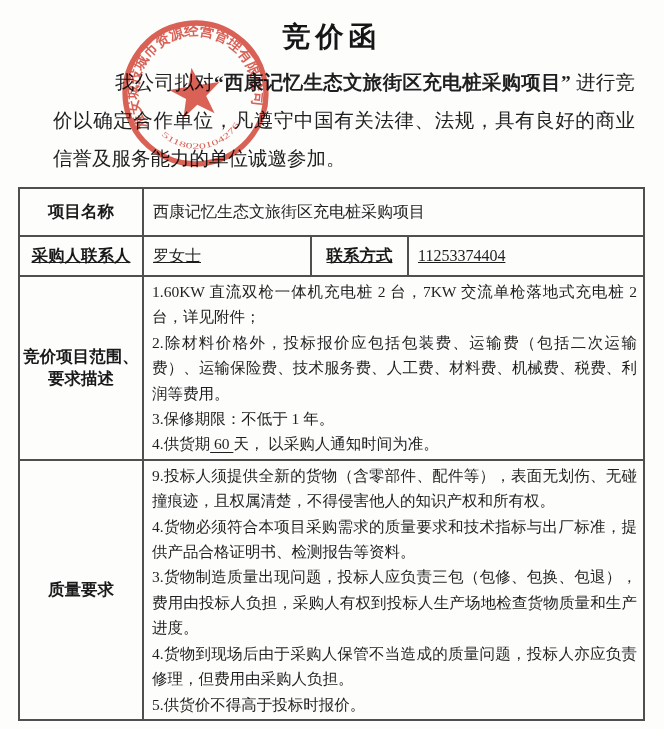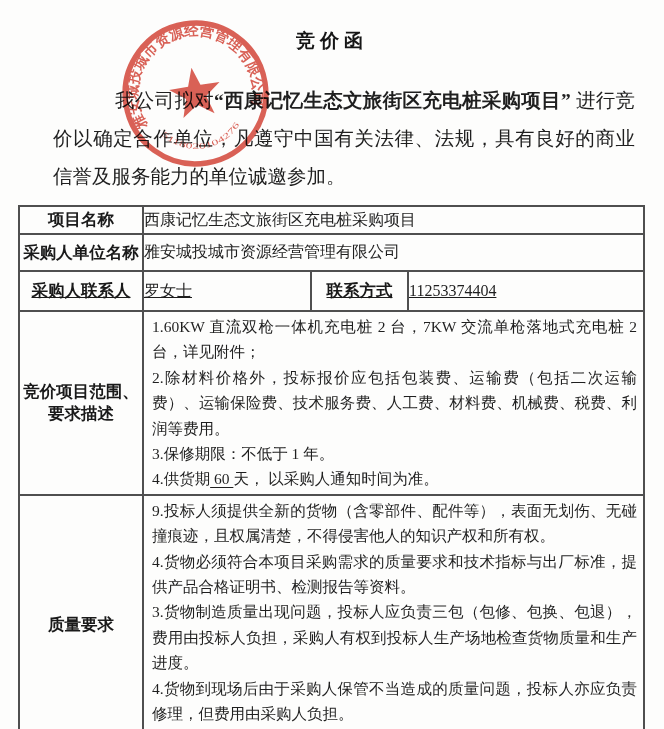--- a/index.html
+++ b/index.html
@@ -10,25 +10,25 @@
   .page {
     position: relative;
     width: 664px;
     height: 729px;
     background: #fdfdfc;
     font-family: "Liberation Serif", serif;
     color: #1b1b1b;
     overflow: hidden;
   }
   .doc-title {
-    margin: 18px;
+    margin: 8px;
     padding-top: 10px;
     height: 36px;
     text-align: center;
-    font-size: 19px;
+    font-size: 28px;
     font-weight: bold;
     letter-spacing: 5px;
     color: #161616;
   }
   .intro {
     margin: 10px 30px 0 53px;
     width: 582px;
     font-size: 19.5px;
     line-height: 38px;
     text-align: justify;
@@ -52,31 +52,31 @@
   }
   td.lbl {
     text-align: center;
     font-weight: bold;
     font-size: 16.5px;
     color: #1a1a1a;
     padding: 0 2px;
   }
   td.val {
     font-size: 16px;
-    padding: 0 6px 0 0;
+    padding: 0 6px 0 9px;
     color: #1f1f1f;
   }
   td.desc {
     font-size: 15.5px;
     line-height: 25.4px;
     padding: 2px 6px 2px 8px;
     text-align: justify;
     color: #1f1f1f;
   }
-  tr.r1 { height: 28px; }
+  tr.r1 { height: 48px; }
   tr.r2 { height: 37px; }
   tr.r3 { height: 40px; text-decoration: underline; }
   tr.r4 { height: 180px; }
   tr.r5 { height: 255px; }
   .u {
     text-decoration: underline;
     text-underline-offset: 3px;
   }
   .seal {
     position: absolute;
@@ -101,24 +101,20 @@
     <colgroup>
       <col style="width:124px">
         <col style="width:168px">
         <col style="width:97px">
         <col style="width:236px">
     </colgroup>
     <tbody>
         <tr class="r1">
       <td class="lbl">项目名称</td>
       <td class="val" colspan="3">西康记忆生态文旅街区充电桩采购项目</td>
-    </tr>
-    <tr class="r2">
-      <td class="lbl">采购人单位名称</td>
-      <td class="val" colspan="3">雅安城投城市资源经营管理有限公司</td>
     </tr>
     <tr class="r3">
       <td class="lbl">采购人联系人</td>
       <td class="val">罗女士</td>
       <td class="lbl">联系方式</td>
       <td class="val">11253374404</td>
     </tr>
     <tr class="r4">
       <td class="lbl">
         <div>竞价项目范围、</div>

